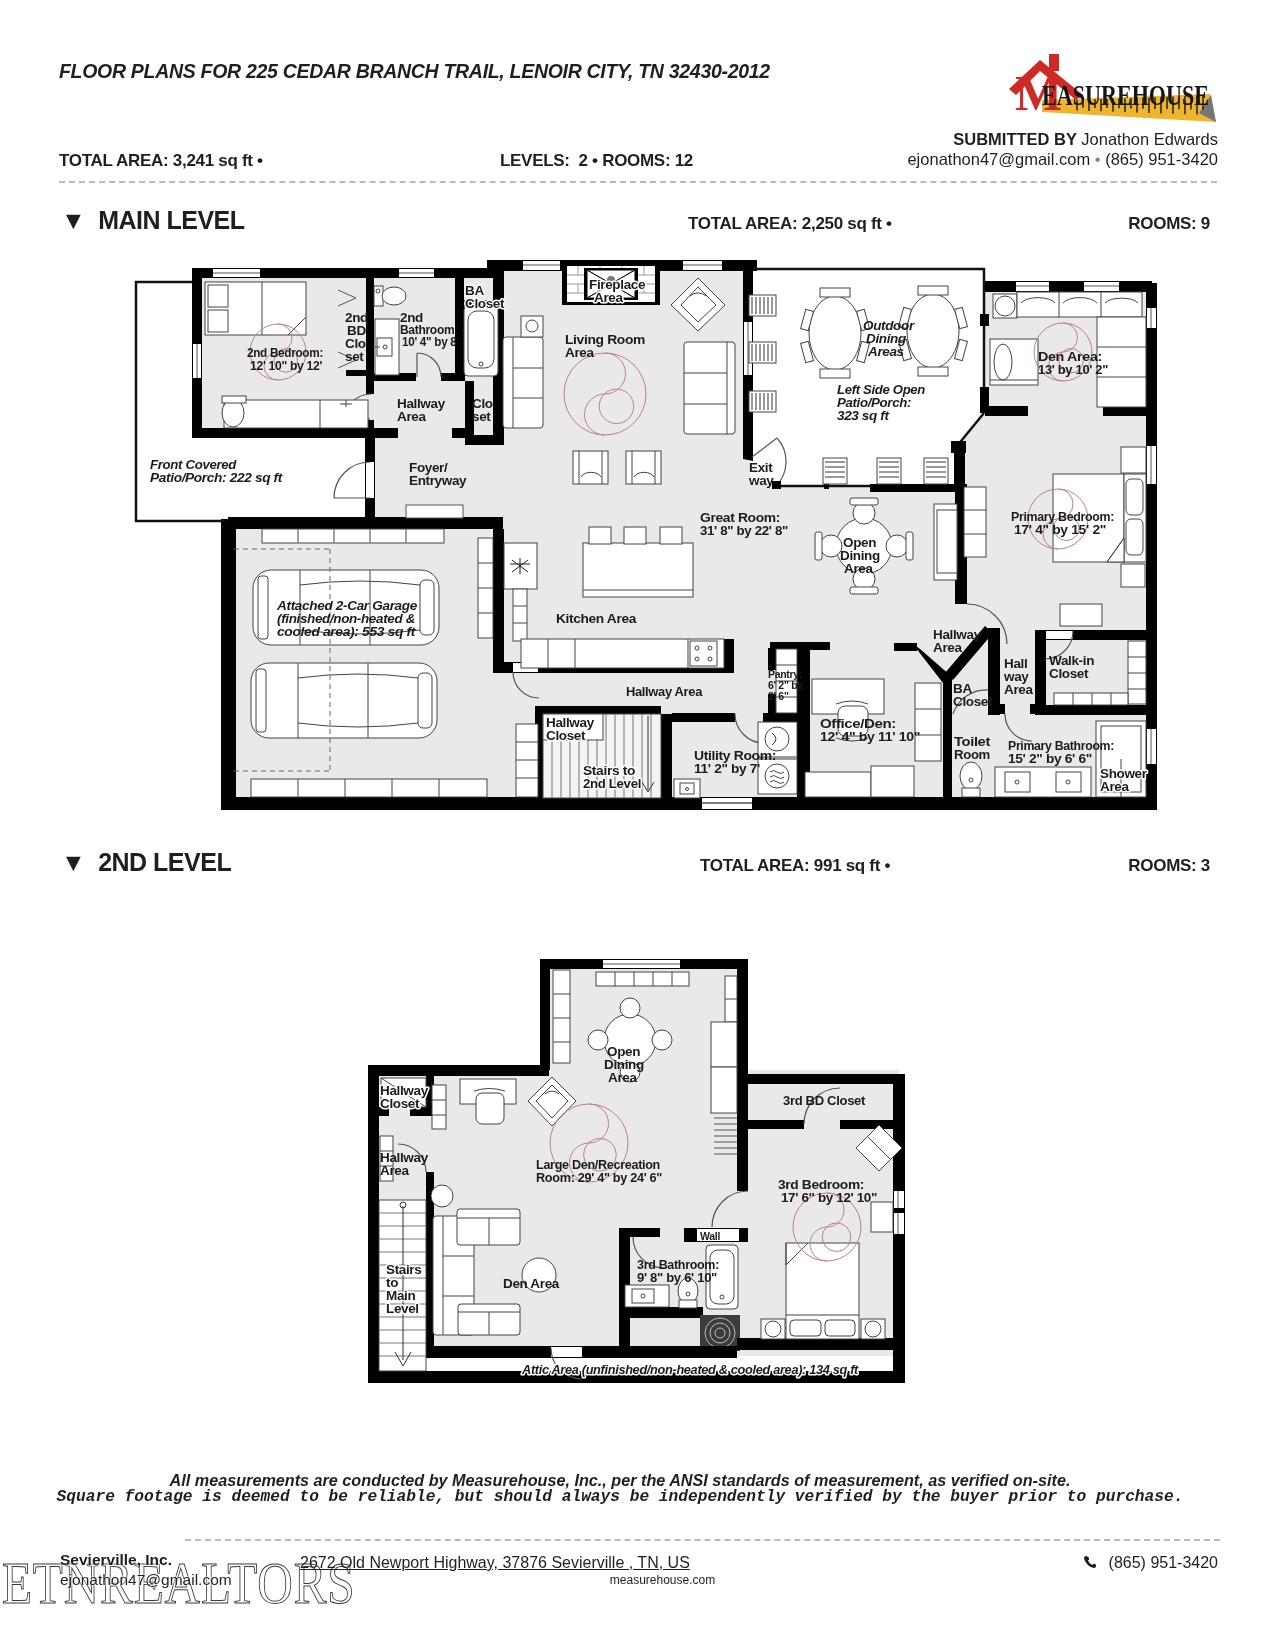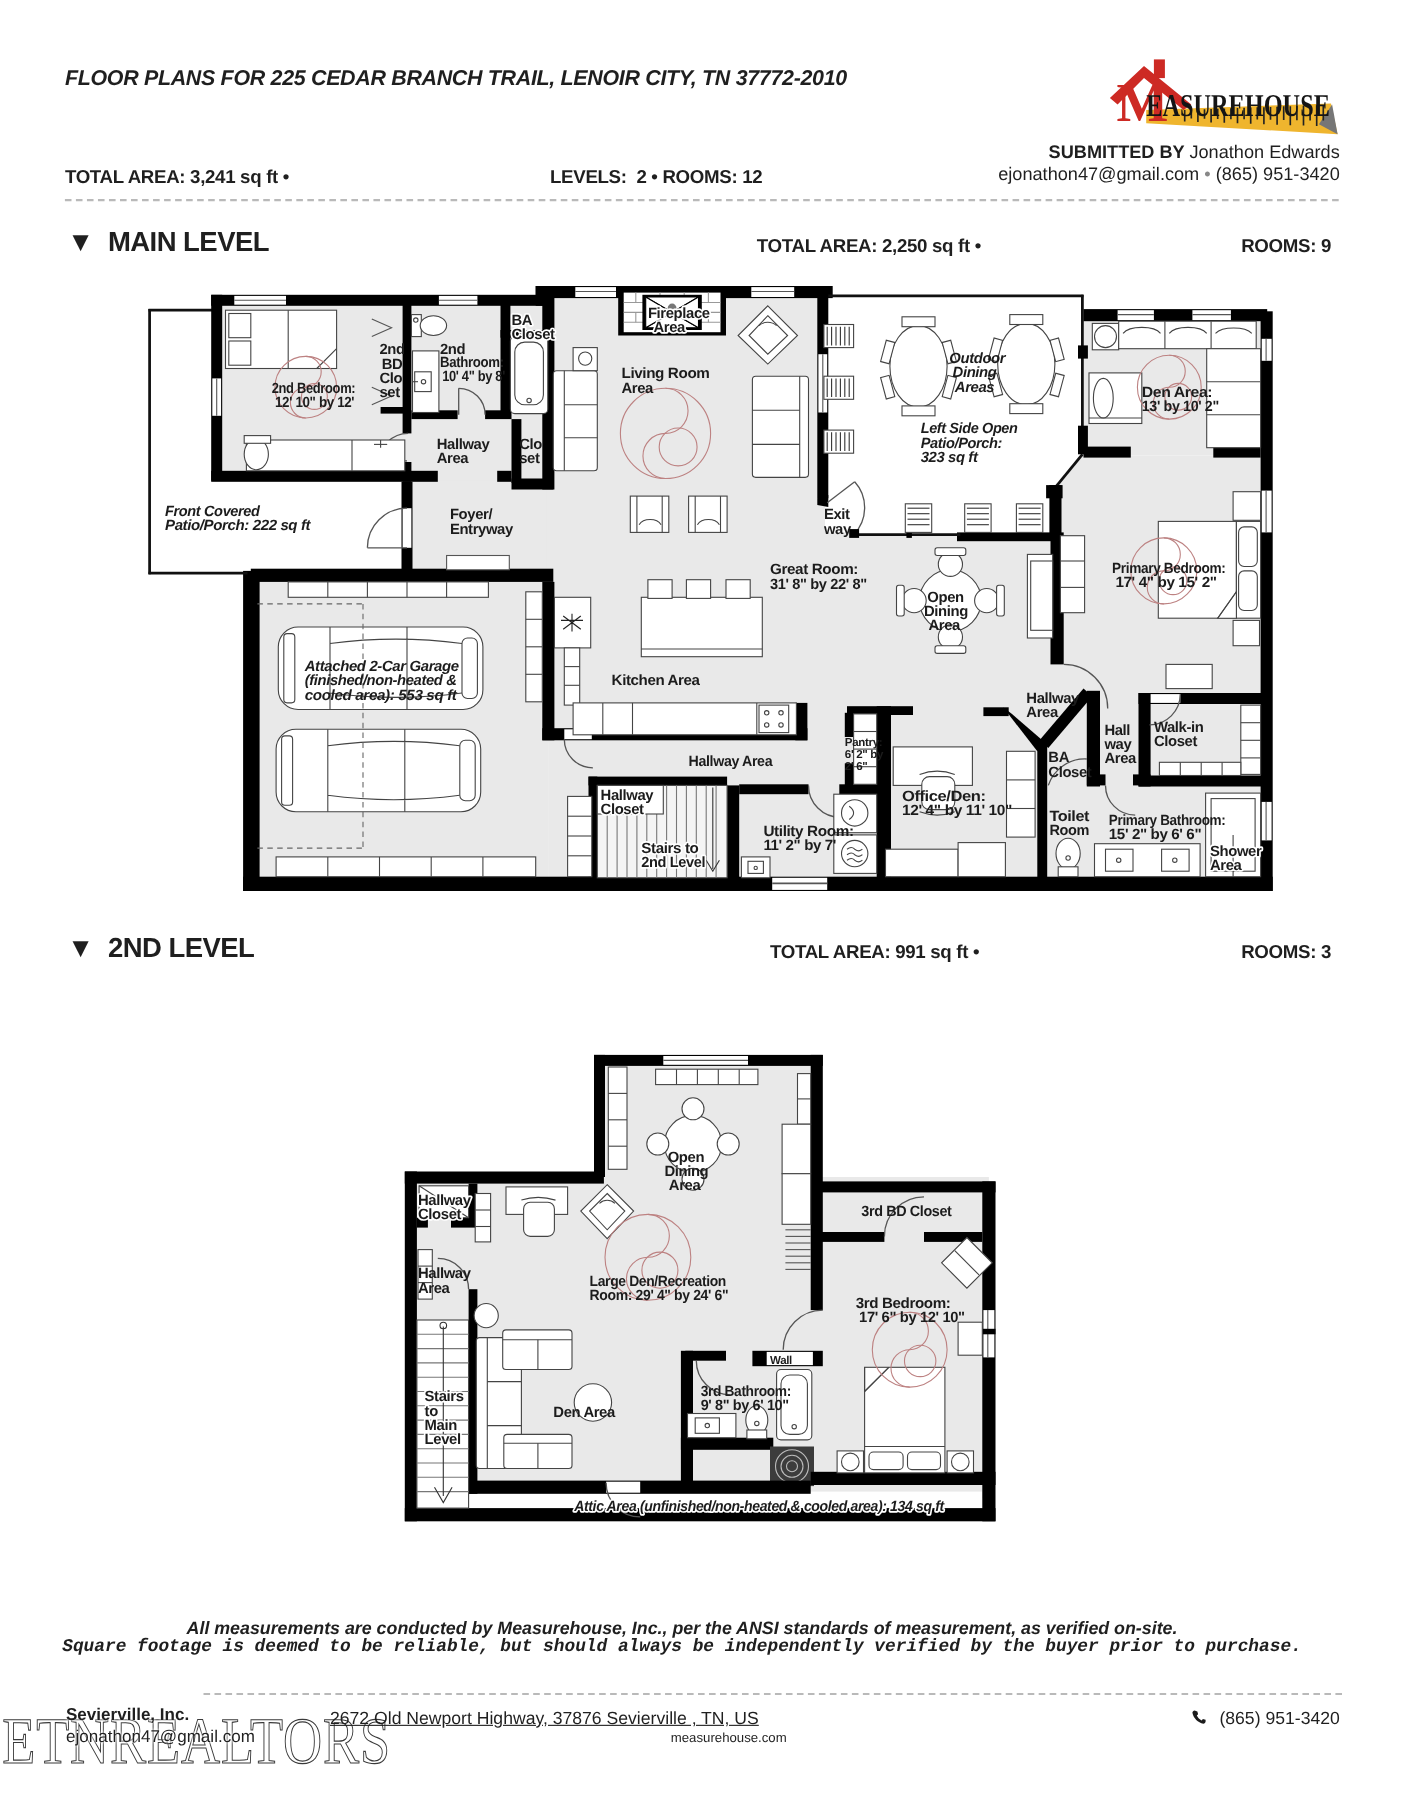--- a/index.html
+++ b/index.html
@@ -10,21 +10,21 @@
   .i{font-style:italic;}
   svg text{font-family:"Liberation Sans", sans-serif;fill:#1c1c1c;}
   .rl{font-weight:bold;font-size:13.5px;letter-spacing:-0.35px;}
   .rs{font-weight:bold;font-size:10.5px;letter-spacing:-0.3px;}
   .ri{font-weight:bold;font-style:italic;font-size:13.5px;letter-spacing:-0.35px;}
   .hl{paint-order:stroke;stroke:#ffffff;stroke-width:3px;stroke-linejoin:round;}
 </style>
 </head>
 <body>
 
-<div class="abs b i" style="left:59px;top:60px;font-size:19.5px;letter-spacing:-0.3px;">FLOOR PLANS FOR 225 CEDAR BRANCH TRAIL, LENOIR CITY, TN 37772-2010</div>
+<div class="abs b i" style="left:59px;top:60px;font-size:19.5px;letter-spacing:-0.3px;">FLOOR PLANS FOR 225 CEDAR BRANCH TRAIL, LENOIR CITY, TN 32430-2012</div>
 
 <div class="abs" style="left:1005px;top:52px;width:215px;height:80px;">
 <svg width="215" height="80" viewBox="0 0 215 80">
 
   <polygon points="37,48 205,42 211,70 37,60" fill="#efb52e"></polygon>
   <polygon points="206,43 211,70 194,61" fill="#767676"></polygon>
   <g stroke="#222" stroke-width="1.5">
     <line x1="72" y1="48.0" x2="72" y2="58.5"></line>
     <line x1="78" y1="47.7" x2="78" y2="55.8"></line>
     <line x1="84" y1="47.5" x2="84" y2="58.9"></line>

